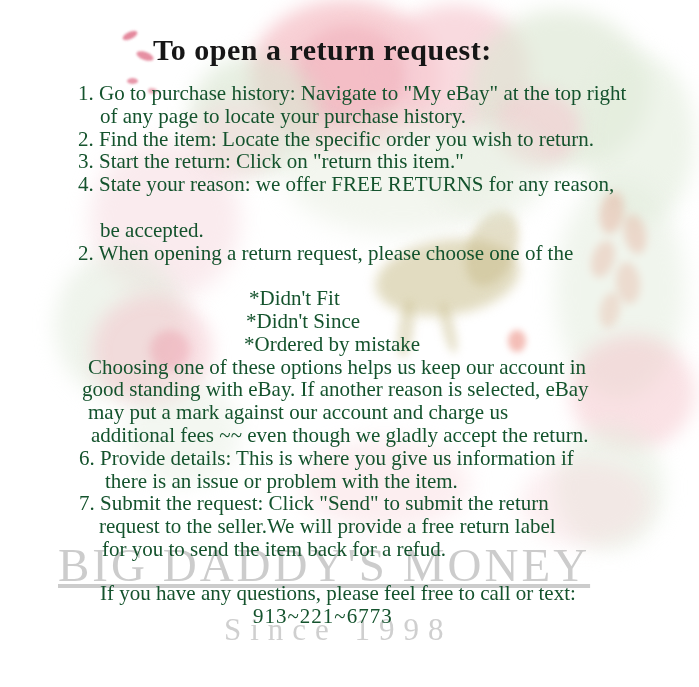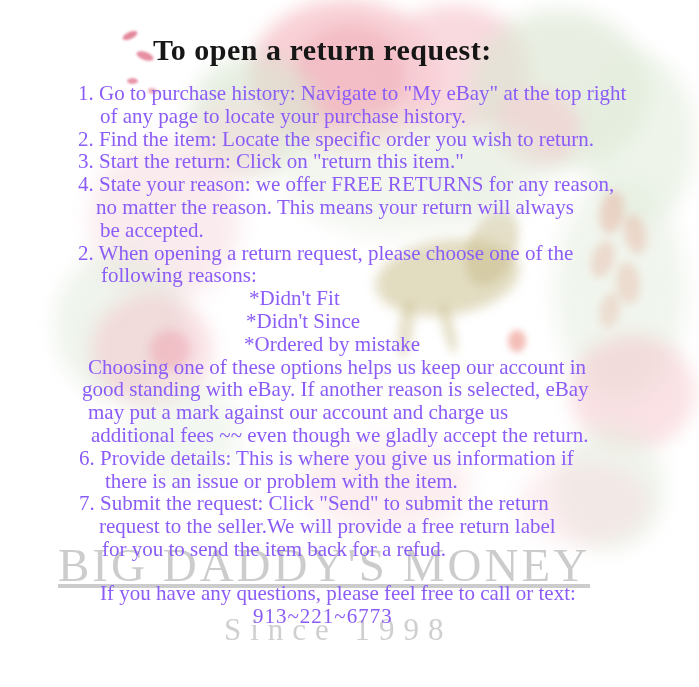--- a/index.html
+++ b/index.html
@@ -45,21 +45,21 @@
   .b30{left:136px;top:52px;width:18px;height:8px;background:rgba(221,107,132,.75);filter:blur(1px);transform:rotate(20deg);}
   .b31{left:127px;top:78px;width:11px;height:6px;background:rgba(221,107,132,.7);filter:blur(1px);}
   .b32{left:148px;top:88px;width:9px;height:6px;background:rgba(224,120,140,.6);filter:blur(1px);transform:rotate(10deg);}
   .b33{left:190px;top:100px;width:90px;height:80px;background:rgba(247,214,219,.45);filter:blur(9px);}
   .b34{left:430px;top:120px;width:120px;height:100px;background:rgba(230,238,224,.45);filter:blur(10px);}
   
   .wm{position:absolute;z-index:1;color:rgba(142,142,142,.45);white-space:nowrap;}
   .wm-brand{left:58px;top:538px;font-size:47px;letter-spacing:3px;text-decoration:underline;}
   .wm-since{left:224px;top:612px;font-size:31px;letter-spacing:9px;color:rgba(168,168,168,.55);}
   
-  .txt{position:absolute;z-index:2;color:#8b5cf6;font-size:21px;white-space:nowrap;line-height:1;}
+  .txt{position:absolute;z-index:2;color:#14532d;font-size:21px;white-space:nowrap;line-height:1;}
   .title{
     position:absolute;z-index:2;left:153px;top:33px;
     font-size:30px;font-weight:bold;color:#161616;white-space:nowrap;
     letter-spacing:.5px;
     font-family:Liberation Serif, serif;
   }
 </style>
 </head>
 <body>
 
@@ -105,24 +105,22 @@
   <div class="wm wm-brand">BIG DADDY'S MONEY</div>
   <div class="wm wm-since">Since 1998</div>
 
   <div class="title">To open a return request:</div>
 
   <div class="txt" style="left:78px;top:83px">1. Go to purchase history: Navigate to "My eBay" at the top right</div>
   <div class="txt" style="left:100px;top:106px">of any page to locate your purchase history.</div>
   <div class="txt" style="left:78px;top:129px">2.  Find the item: Locate the specific order you wish to return.</div>
   <div class="txt" style="left:78px;top:151px">3.  Start the return: Click on "return this item."</div>
   <div class="txt" style="left:78px;top:174px">4.  State your reason: we offer FREE RETURNS for any reason,</div>
-  <div class="txt" style="left:96px;top:197px">no matter the reason. This means your return will always</div>
   <div class="txt" style="left:100px;top:220px">be accepted.</div>
   <div class="txt" style="left:78px;top:243px">2.  When opening a return request, please choose one of the</div>
-  <div class="txt" style="left:101px;top:265px">following reasons:</div>
   <div class="txt" style="left:249px;top:288px">*Didn't Fit</div>
   <div class="txt" style="left:246px;top:311px">*Didn't Since</div>
   <div class="txt" style="left:244px;top:334px">*Ordered by mistake</div>
   <div class="txt" style="left:88px;top:357px">Choosing one of these options helps us keep our account in</div>
   <div class="txt" style="left:82px;top:379px">good standing with eBay. If another reason is selected, eBay</div>
   <div class="txt" style="left:88px;top:402px">may put a mark against our account and charge us</div>
   <div class="txt" style="left:91px;top:425px">additional fees ~~ even though we gladly accept the return.</div>
   <div class="txt" style="left:79px;top:448px">6.  Provide details: This is where you give us information if</div>
   <div class="txt" style="left:105px;top:471px">there is an issue or problem with the item.</div>
   <div class="txt" style="left:79px;top:493px">7.  Submit the request: Click "Send" to submit the return</div>

